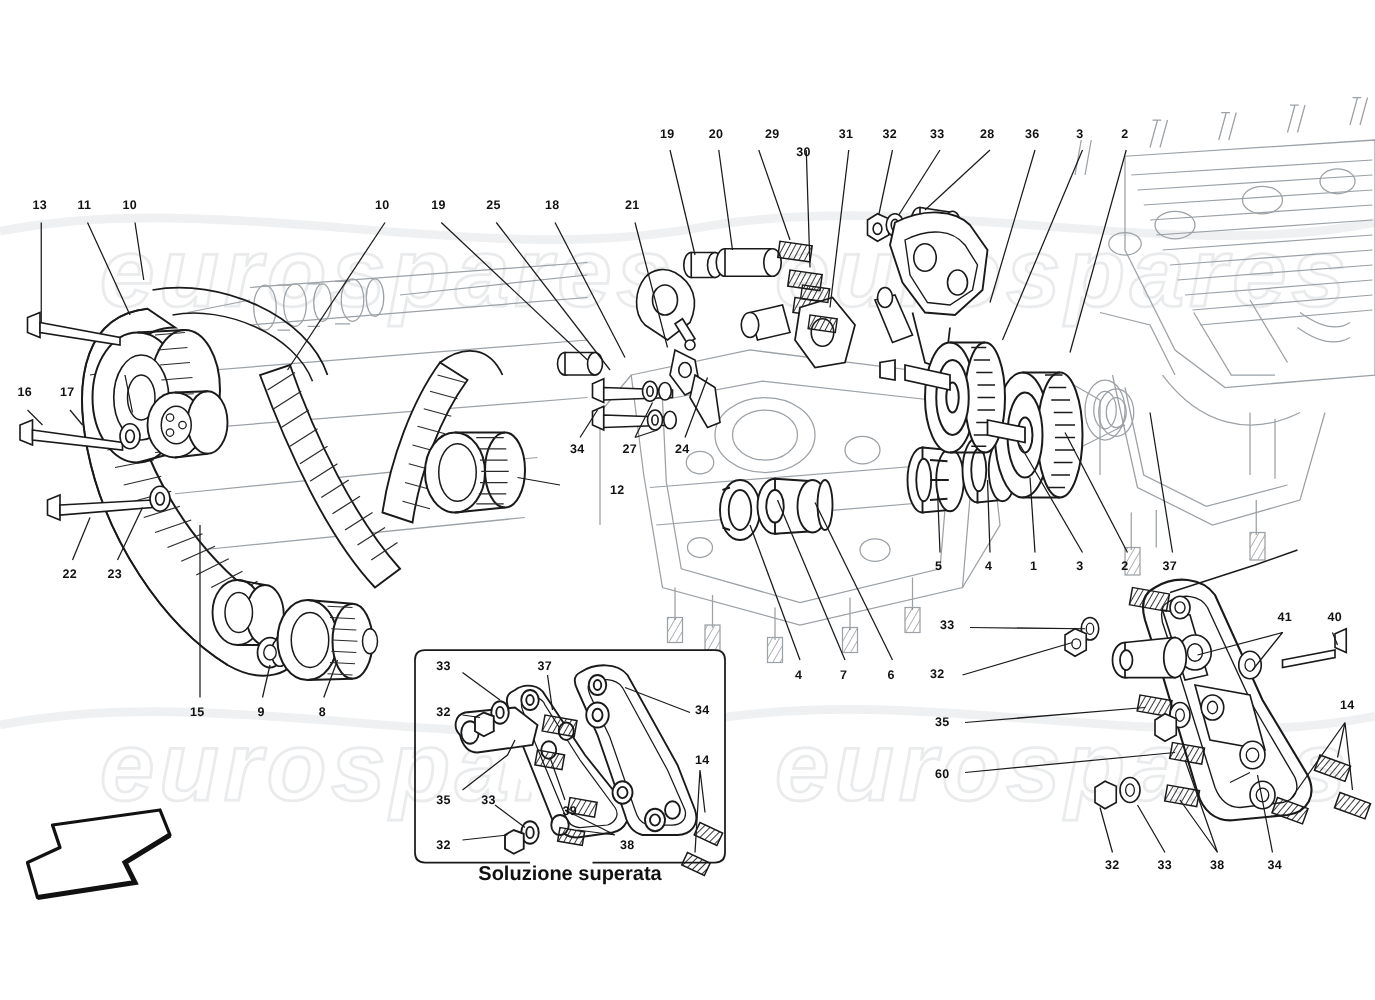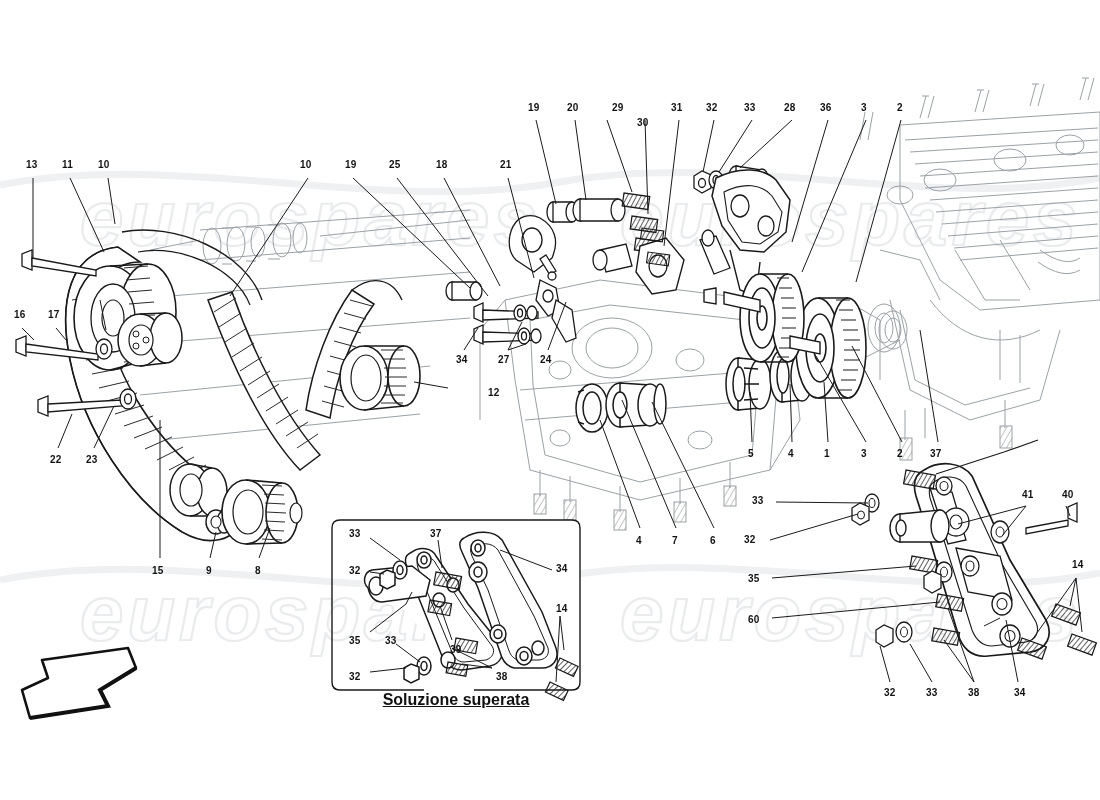--- a/index.html
+++ b/index.html
@@ -6,21 +6,21 @@
   body{width:1100px;height:800px;overflow:hidden;font-family:"Liberation Sans",sans-serif;}
   #stage{position:relative;width:1100px;height:800px;background:#ffffff;}
   #art{position:absolute;left:0;top:0;width:1100px;height:800px;}
   .lbl{
     position:absolute;font-family:"Liberation Sans",sans-serif;
     font-weight:bold;font-size:10px;color:#111;line-height:1;
     letter-spacing:.2px;white-space:nowrap;
   }
   .caption{
     position:absolute;text-align:center;font-family:"Liberation Sans",sans-serif;
-    font-weight:bold;font-size:16px;color:#111;line-height:1.25;white-space:nowrap;text-decoration:underline;
+    font-weight:bold;font-size:16px;color:#111;line-height:1.25;white-space:nowrap;
   }
 </style>
 </head>
 <body>
 
 <div id="stage">
 
   <svg id="art" viewBox="0 0 1100 800">
     <defs>
       <g id="teethband"></g>

